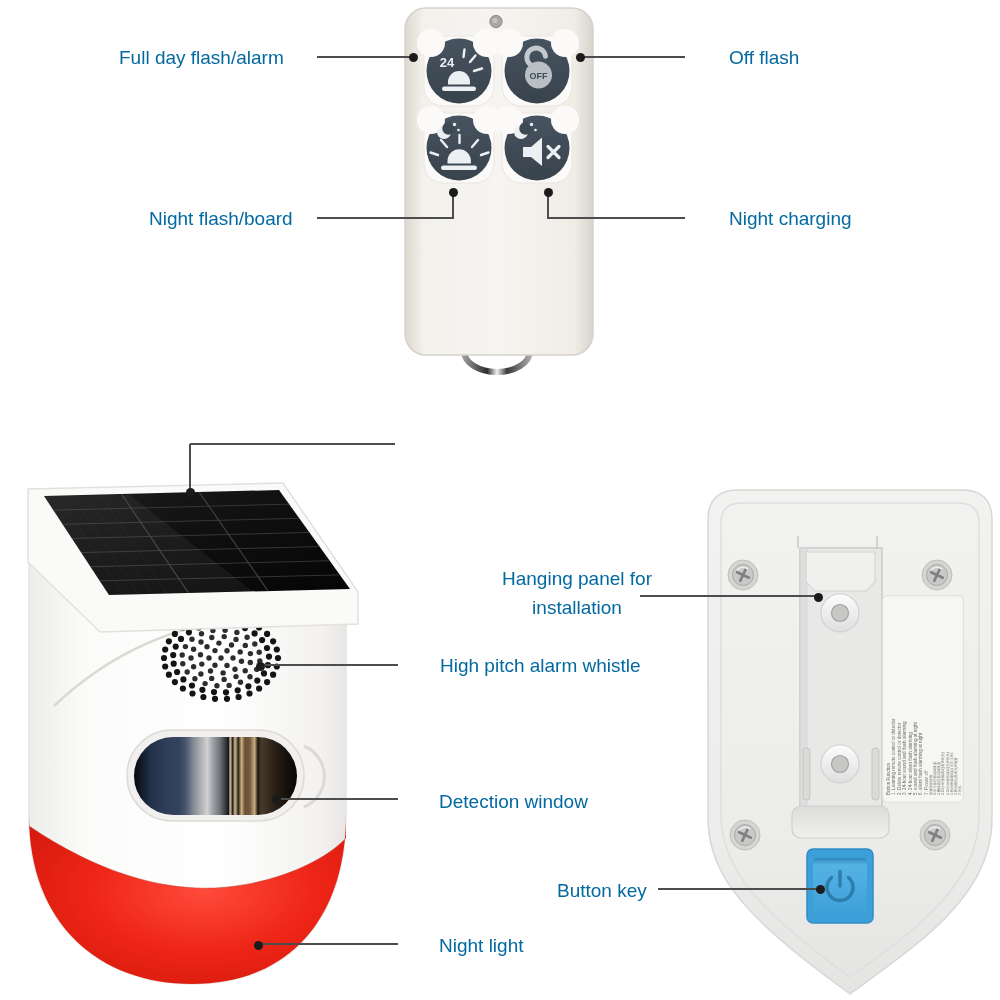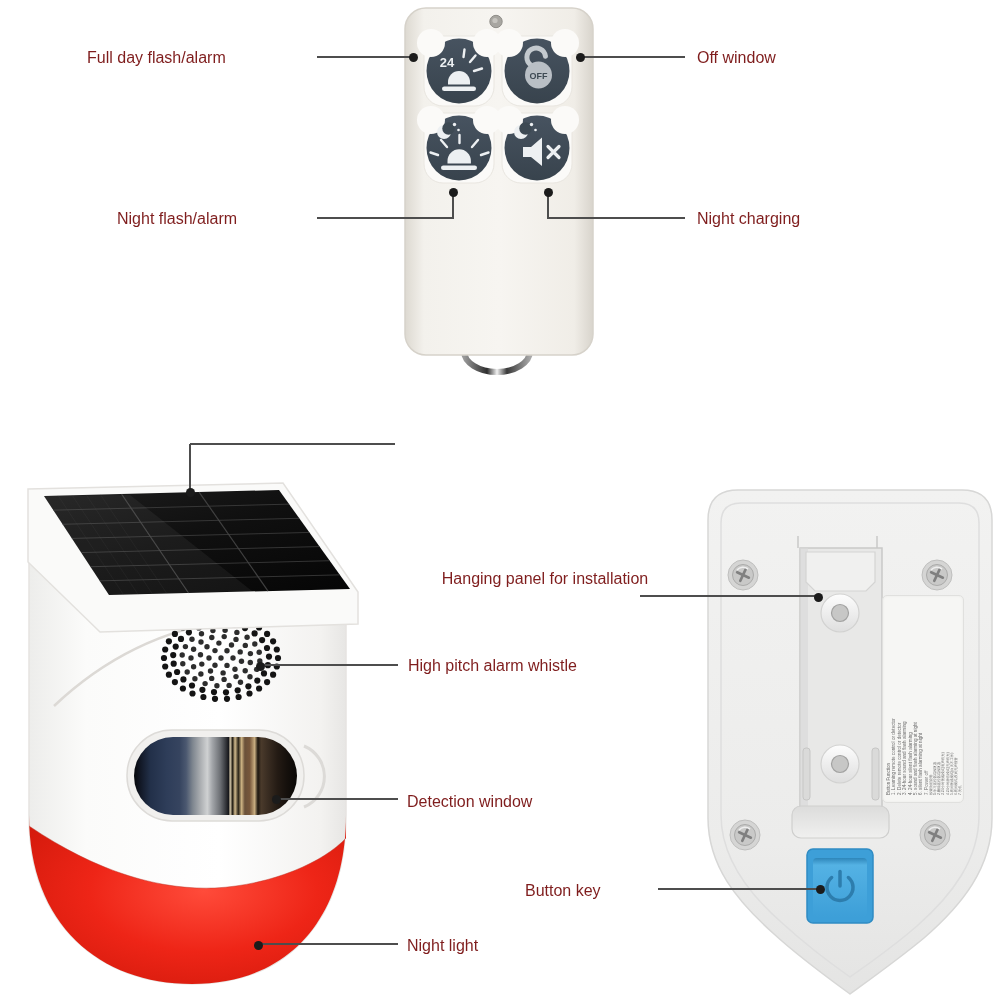--- a/index.html
+++ b/index.html
@@ -1,18 +1,18 @@
 <!DOCTYPE html>
 <html><head>
 <meta charset="utf-8">
 <style>
   html,body{margin:0;padding:0;background:#fff;}
   .canvas{position:relative;width:1000px;height:1000px;background:#ffffff;overflow:hidden;
           font-family:"Liberation Sans", sans-serif;}
-  .lbl{position:absolute;color:#7f1d1d;font-size:16px;line-height:27px;white-space:nowrap;}
+  .lbl{position:absolute;color:#0369a1;font-size:19px;line-height:27px;white-space:nowrap;margin-left:32px;}
   .lbl.wrap{white-space:normal;text-align:center;}
   .ln{position:absolute;background:#4d4d4d;}
   .dot{position:absolute;width:9px;height:9px;border-radius:50%;background:#1b1b1b;}
   svg{position:absolute;overflow:visible;}
   .sticker{position:absolute;left:882px;top:595px;width:80px;height:206px;background:#f6f6f4;
            border:1px solid #e0e0de;border-radius:5px;overflow:hidden;box-shadow:inset 0 0 3px rgba(0,0,0,.05);}
   .sticker-inner{position:absolute;left:0;top:0;width:204px;height:78px;
            transform:rotate(-90deg) translateX(-204px);transform-origin:0 0;
            display:flex;flex-direction:column;justify-content:space-between;
            padding:3px 5px;box-sizing:border-box;color:#6d6d6d;}
@@ -416,22 +416,22 @@
 2.删除遥控器或探测器
 3.24小时警戒模式(有声有光)
 4.24小时静音模式(无声有光)
 5.夜间警戒模式(白天不工作)
 6.夜间模式,夜间无声报警
 7.关机</div>
     </div>
   </div>
 
   <div class="lbl" style="left:87px;top:44px">Full day flash/alarm</div>
-  <div class="lbl" style="left:697px;top:44px">Off window</div>
-  <div class="lbl" style="left:117px;top:205px">Night flash/alarm</div>
+  <div class="lbl" style="left:697px;top:44px">Off flash</div>
+  <div class="lbl" style="left:117px;top:205px">Night flash/board</div>
   <div class="lbl" style="left:697px;top:205px">Night charging</div>
   <div class="lbl wrap" style="left:435px;top:564px;width:220px;line-height:29px">Hanging panel for installation</div>
   <div class="lbl" style="left:408px;top:652px">High pitch alarm whistle</div>
   <div class="lbl" style="left:407px;top:788px">Detection window</div>
   <div class="lbl" style="left:525px;top:877px">Button key</div>
   <div class="lbl" style="left:407px;top:932px">Night light</div>
 
   <div class="ln" style="left:317px;top:56px;width:96px;height:2px"></div>
   <div class="ln" style="left:580px;top:56px;width:105px;height:2px"></div>
   <div class="ln" style="left:452px;top:192px;width:2px;height:27px"></div>

